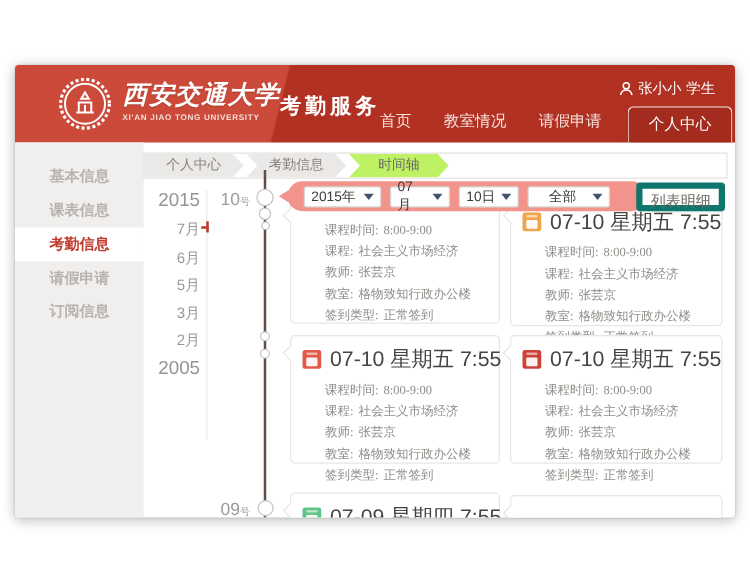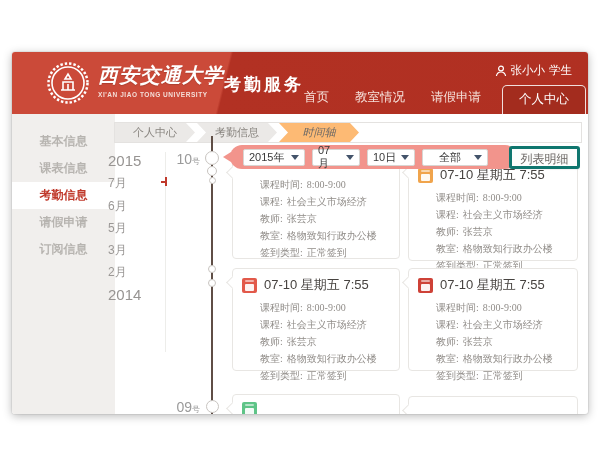--- a/index.html
+++ b/index.html
@@ -41,24 +41,24 @@
     position:absolute; left:102px; right:6px; top:70px; height:21px;
     background:#fff; border:1px solid #e4e2e0; display:flex; align-items:stretch;
   }
   .crumb {
     width:80px; font-size:11px; color:#87837e; text-align:center; line-height:19px;
     background:#ebe9e7; cursor:pointer;
     clip-path:polygon(0 0, calc(100% - 9px) 0, 100% 50%, calc(100% - 9px) 100%, 0 100%, 9px 50%);
     margin-right:2px;
   }
   .crumb.first { clip-path:polygon(0 0, calc(100% - 9px) 0, 100% 50%, calc(100% - 9px) 100%, 0 100%); }
-  .crumb.current { background:#fdba74; color:#6e6a66;font-style:italic; }
-
-  
-  .periods { position:absolute; left:96px; top:98px; width:52px; }
+  .crumb.current { background:#bef264; color:#6e6a66; }
+
+  
+  .periods { position:absolute; left:96px; top:98px; width:52px; text-align:right; }
   .period { height:22.3px; line-height:22.3px; font-size:12px; color:#9b9896; cursor:pointer; }
   .period.year { font-size:15px; color:#979492; }
   .period-divider { position:absolute; left:153px; top:100px; width:1px; height:200px; background:#ededea; }
   .month-marker { position:absolute; left:149px; top:125px; width:6px; height:9px; border-right:2px solid #c0392b; }
   .month-marker::after { content:""; position:absolute; left:0; top:3.5px; width:6px; height:2px; background:#c0392b; }
 
   .day-label { position:absolute; width:34px; text-align:right; font-size:14px; color:#9a9a9a; }
   .day-label .suf { font-size:8px; }
   .dl-10 { left:154px; top:99px; }
   .dl-09 { left:154px; top:347px; }
@@ -85,41 +85,41 @@
   }
   .fselect {
     height:17px; background:#fff; border:1px solid #d8d5d2; border-radius:2px;
     display:flex; align-items:center; justify-content:space-between;
     font-size:11px; color:#3a3a3a; padding:0 5px; cursor:pointer;
   }
   .fs-year{ width:62px; } .fs-month{ width:48px;gap:15px; } .fs-day{ width:48px; } .fs-type{ width:66px;padding-left:16px; }
   .caret { width:0; height:0; border-left:4px solid transparent; border-right:4px solid transparent; border-top:5px solid #43536a; }
   .detail-btn {
     position:absolute; left:497px; top:94px; width:71px; height:23px; z-index:10;
-    background:#fdfdfc; border:3px solid #0f766e; border-radius:3px;
+    background:#fdfdfc; border:5px solid #0f766e; border-radius:3px;
     font-size:12px; color:#6b6764; text-align:center; line-height:21px; cursor:pointer;
     box-shadow:0 1px 1px rgba(0,0,0,.05);
   }
 
   
   .card {
     position:absolute; background:#fff; border:1px solid #e8e6e3; border-radius:4px; z-index:2;
   }
   .card::before {
     content:""; position:absolute; left:-5px; top:9px; width:8px; height:8px;
     background:#fff; border-left:1px solid #e8e6e3; border-bottom:1px solid #e8e6e3;
     transform:rotate(45deg);
   }
   .c0 { left:220px; top:106px; width:168px; height:101px; }
   .c1 { left:396px; top:106px; width:170px; height:103px; }
   .c2 { left:220px; top:216px; width:168px; height:103px; }
   .c3 { left:396px; top:216px; width:170px; height:103px; }
   .c4 { left:220px; top:342px; width:168px; height:104px; }
   .c5 { left:396px; top:344px; width:170px; height:104px; }
-  .card-head { display:flex; align-items:center; gap:7px; padding:7px 10px 3px 9px; font-size:13px; color:#474340; white-space:nowrap; }
+  .card-head { display:flex; align-items:center; gap:7px; padding:7px 10px 3px 9px; font-size:17px; color:#474340; white-space:nowrap; }
   .status-icon { width:15px; height:15px; border-radius:2px; position:relative; flex:0 0 auto; }
   .status-icon::before { content:""; position:absolute; left:3px; right:3px; top:2px; height:2px; background:rgba(255,255,255,.55); border-radius:1px; }
   .status-icon::after  { content:""; position:absolute; left:3px; right:3px; bottom:2px; height:7px; background:rgba(255,255,255,.93); border-radius:1px; }
   .ic-orange { background:#f0a44c; }
   .ic-redorange { background:#e2594a; }
   .ic-stamp { background:#ce4137; }
   .ic-green { background:#5ec487; }
   .card-body { padding:2px 8px 6px 27px; font-size:10px; color:#918d89; line-height:17px; white-space:nowrap;font-family:Liberation Serif, serif; }
   .c0 .card-body { padding-top:17px; }
   .fline .lab { margin-right:4px; }
@@ -176,21 +176,21 @@
     <div class="crumb current">时间轴</div>
   </div>
 
   <div class="periods">
     <div class="period year">2015</div>
     <div class="period">7月</div>
     <div class="period">6月</div>
     <div class="period">5月</div>
     <div class="period">3月</div>
     <div class="period">2月</div>
-    <div class="period year">2014</div>
+    <div class="period year">2005</div>
   </div>
   <div class="period-divider"></div>
   <div class="month-marker"></div>
 
   <div class="day-label dl-10"><span>10</span><span class="suf">号</span></div>
   <div class="day-label dl-09"><span>09</span><span class="suf">号</span></div>
 
   <div class="tline"></div>
   <div class="node n1"></div>
   <div class="node n2"></div>
@@ -267,18 +267,19 @@
       <div class="fline"><span class="lab">课程:</span><span>社会主义市场经济</span></div>
       <div class="fline"><span class="lab">教师:</span><span>张芸京</span></div>
       <div class="fline"><span class="lab">教室:</span><span>格物致知行政办公楼</span></div>
       <div class="fline"><span class="lab">签到类型:</span><span>正常签到</span></div>
     </div>
   </div>
 
   <div class="card c4">
     <div class="card-head">
       <span class="status-icon ic-green"></span>
+      <span>07-09 星期四 7:55</span>
     </div>
   </div>
 
   <div class="card c5"></div>
 
 </div>
 
 </body></html>

